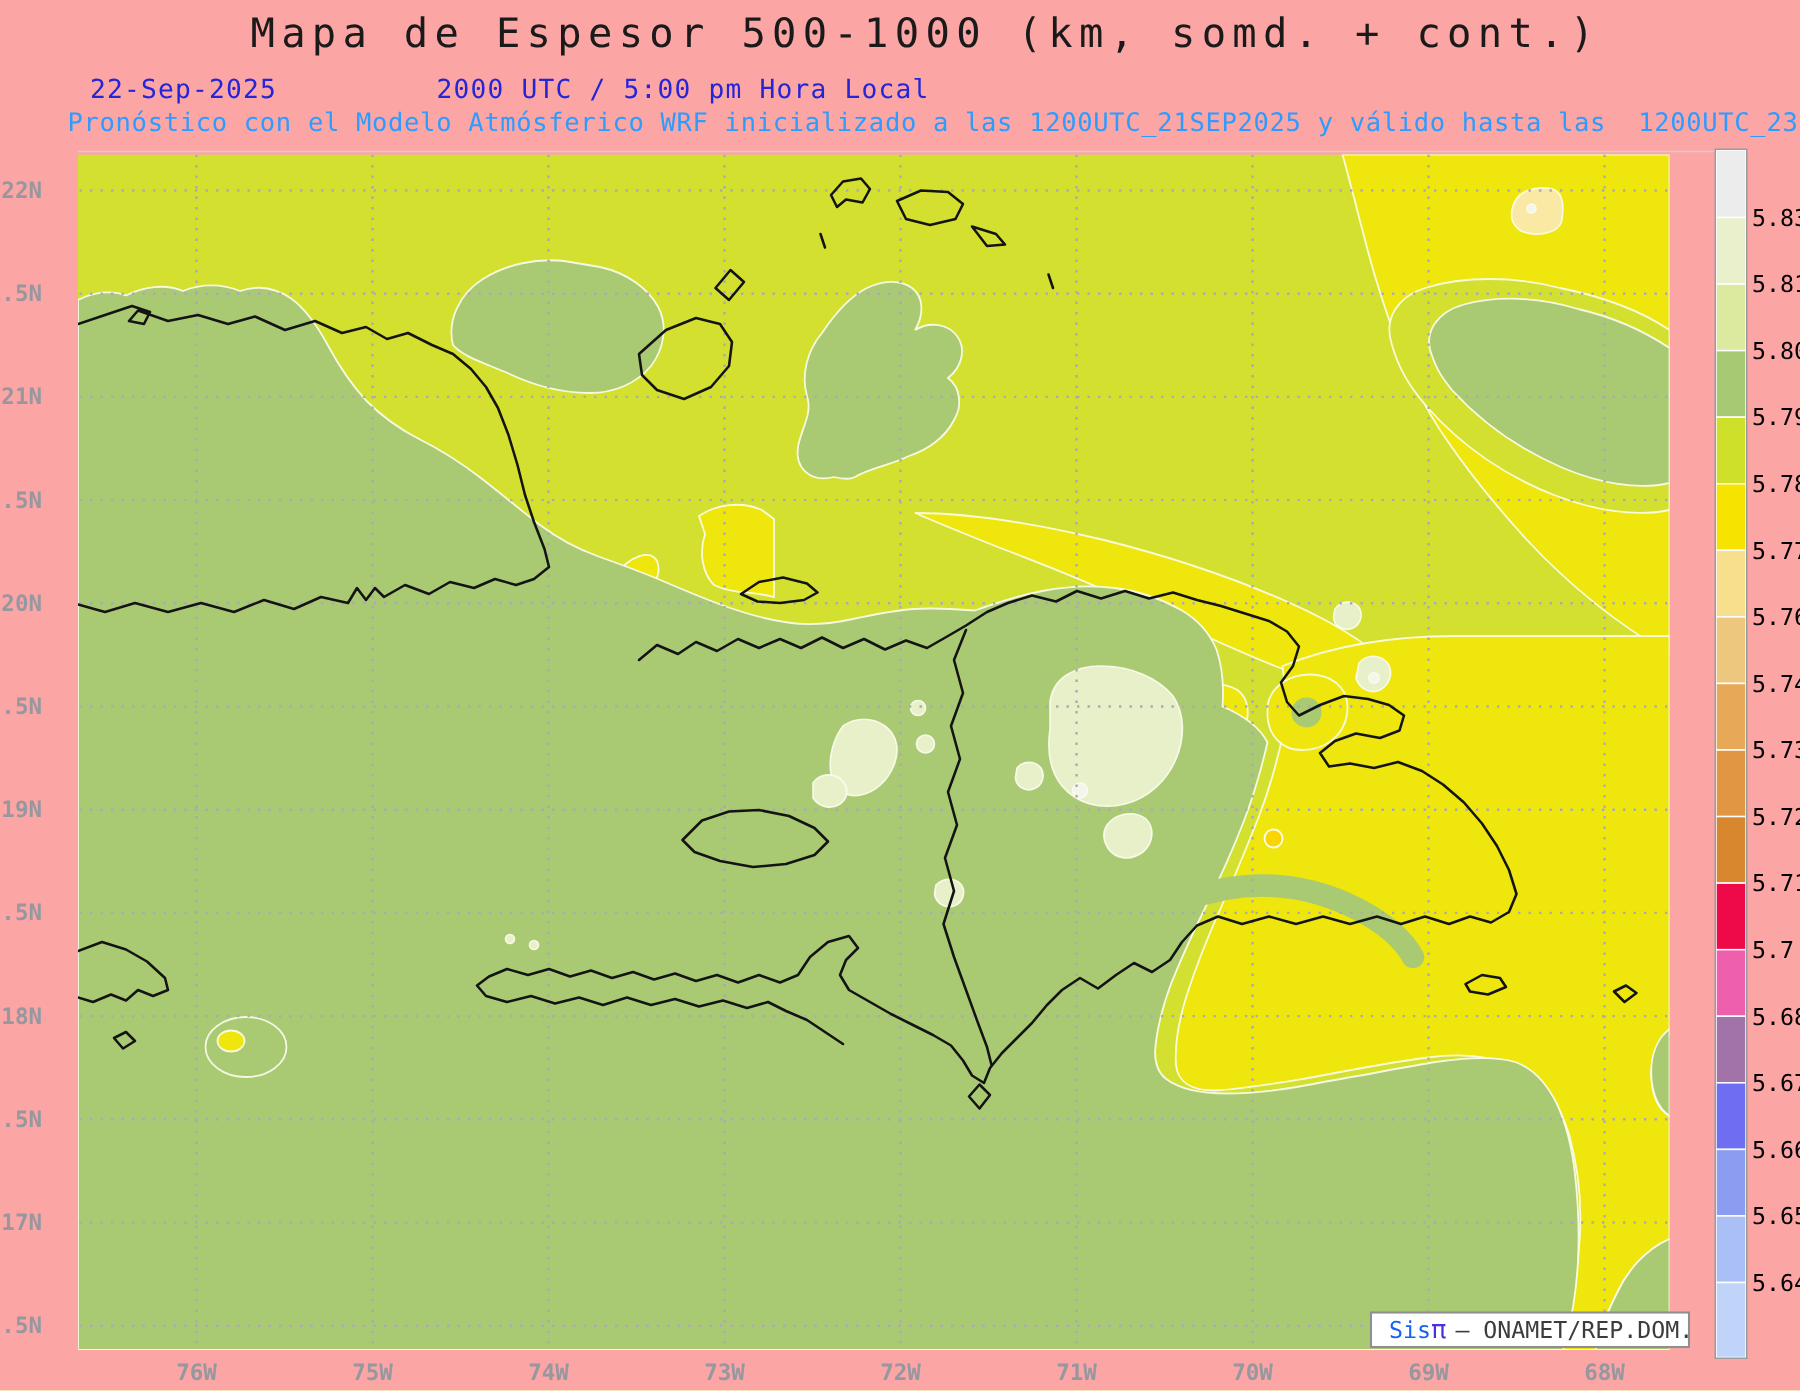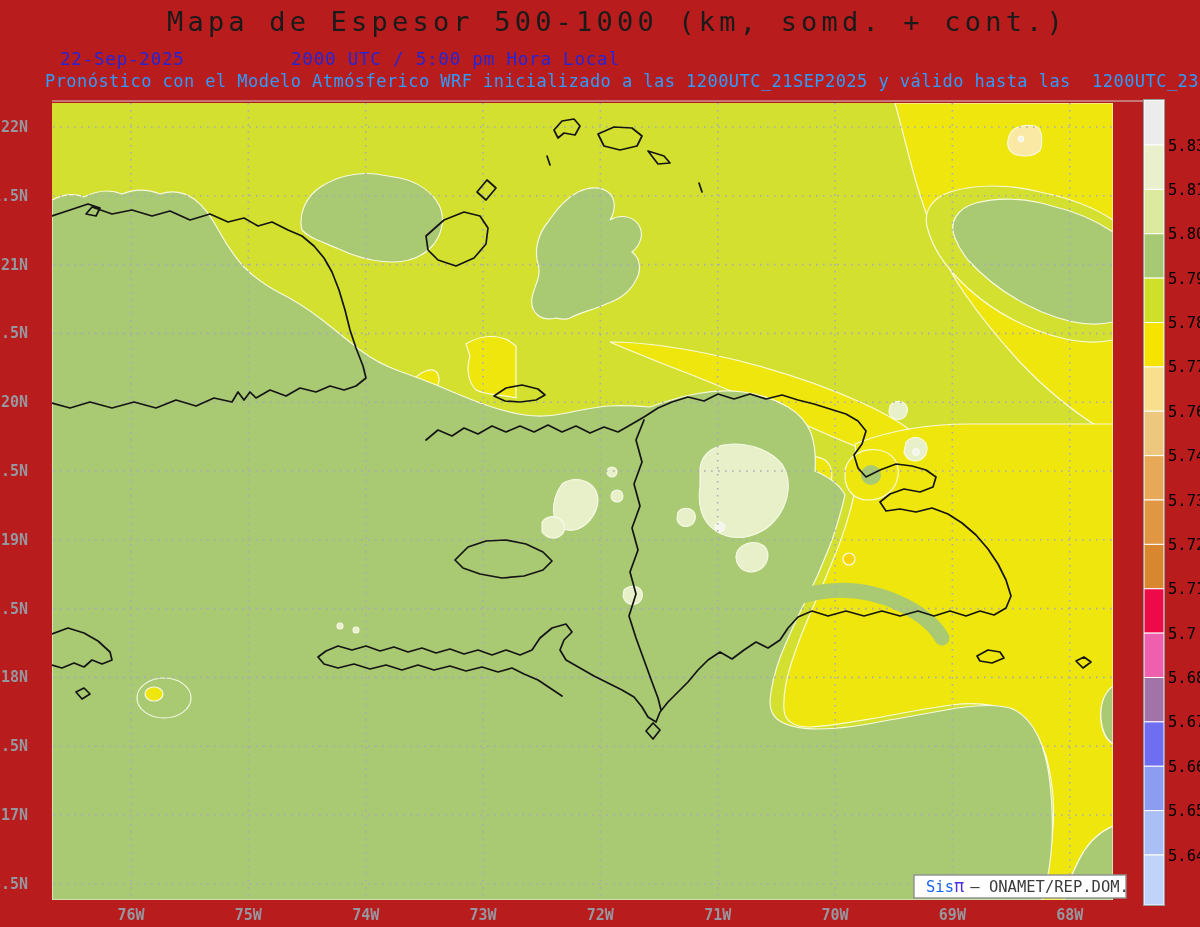--- a/index.html
+++ b/index.html
@@ -2,21 +2,21 @@
 <html style="--mapbg: #d3e030; --green: #a9c973; --yellow: #efe60d; --palegreen: #e7f0c9; --paleyellow: #f9e9a4; --grid: #a9aab6; --axis: #97979f; --coast: #141414; --title: #1a1a1a; --blue: #2525d8; --ltblue: #2e9cff; --credit: #3c3c3c; --sisblue: #1763ef;"><head>
 <meta charset="utf-8">
 <style>
   :root{
     --mapbg:#d3e030; --green:#a9c973; --yellow:#efe60d; --palegreen:#e7f0c9;
     --paleyellow:#f9e9a4; --whitespot:#f4f5ec; --grid:#a9aab6; --axis:#97979f;
     --coast:#141414; --contour:rgba(252,253,238,0.9); --title:#1a1a1a;
     --blue:#2525d8; --ltblue:#2e9cff; --credit:#3c3c3c; --sisblue:#1763ef;
   }
   html,body{margin:0;padding:0;background:#ffffff;}
-  .stage{position:relative;width:1200px;height:927px;background:#b91c1c;overflow:hidden;}
+  .stage{position:relative;width:1200px;height:927px;background:#fca5a5;overflow:hidden;}
   svg{display:block;}
   text{font-family:"DejaVu Sans Mono","Liberation Mono",monospace;}
   .title-t{font-size:27px;letter-spacing:4.2px;fill:var(--title);}
   .sub-blue{font-size:17.5px;letter-spacing:0.8px;fill:var(--blue);}
   .sub-lt{font-size:17px;letter-spacing:0.45px;fill:var(--ltblue);}
   .axlab{font-size:15px;font-weight:600;fill:var(--axis);}
   .cblab{font-size:15.5px;fill:#000;}
   .bg{fill:var(--mapbg);}
   .yl{fill:var(--yellow);stroke:var(--contour);stroke-width:1.2;}
   .gr{fill:var(--green);stroke:var(--contour);stroke-width:1.2;}

